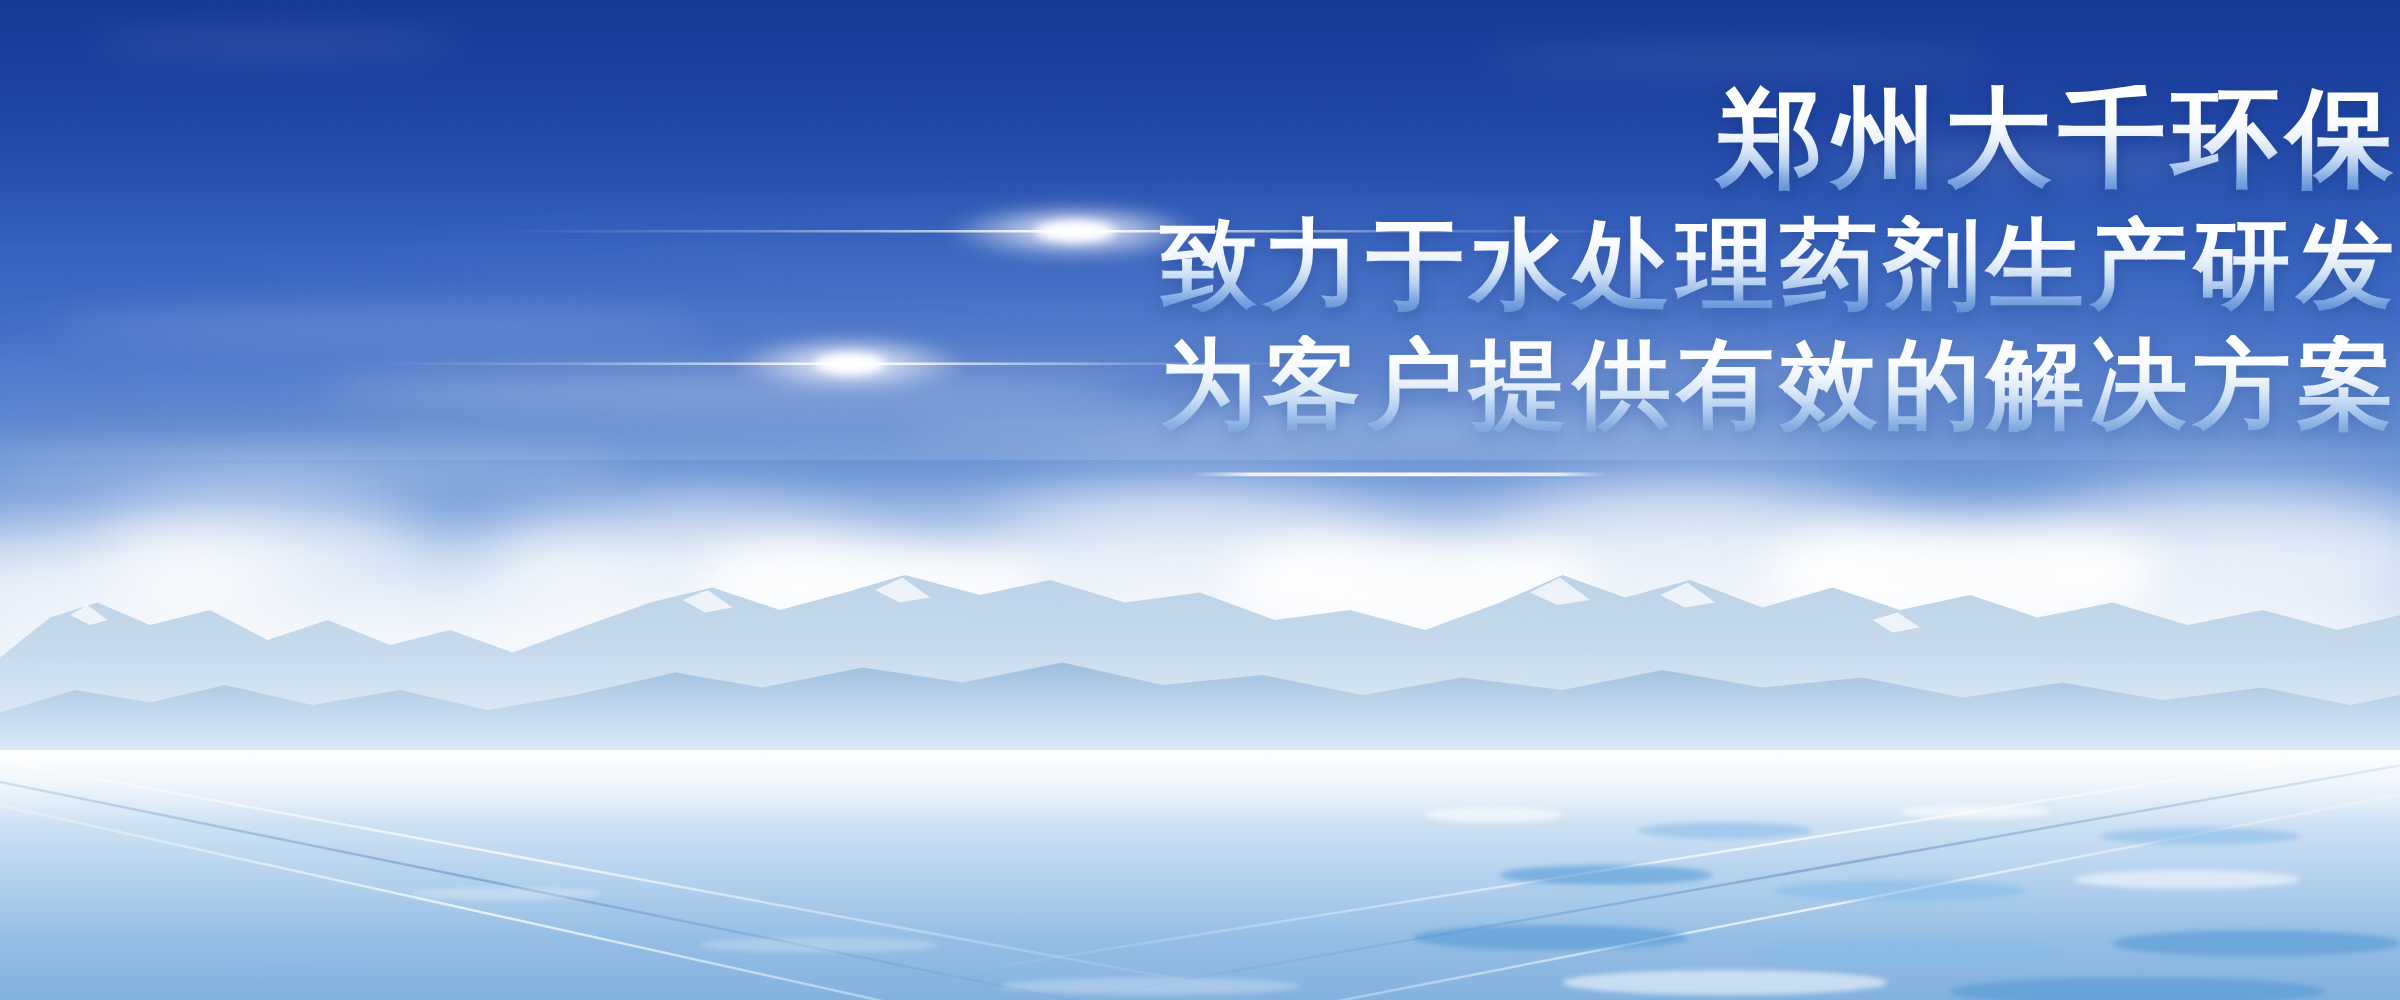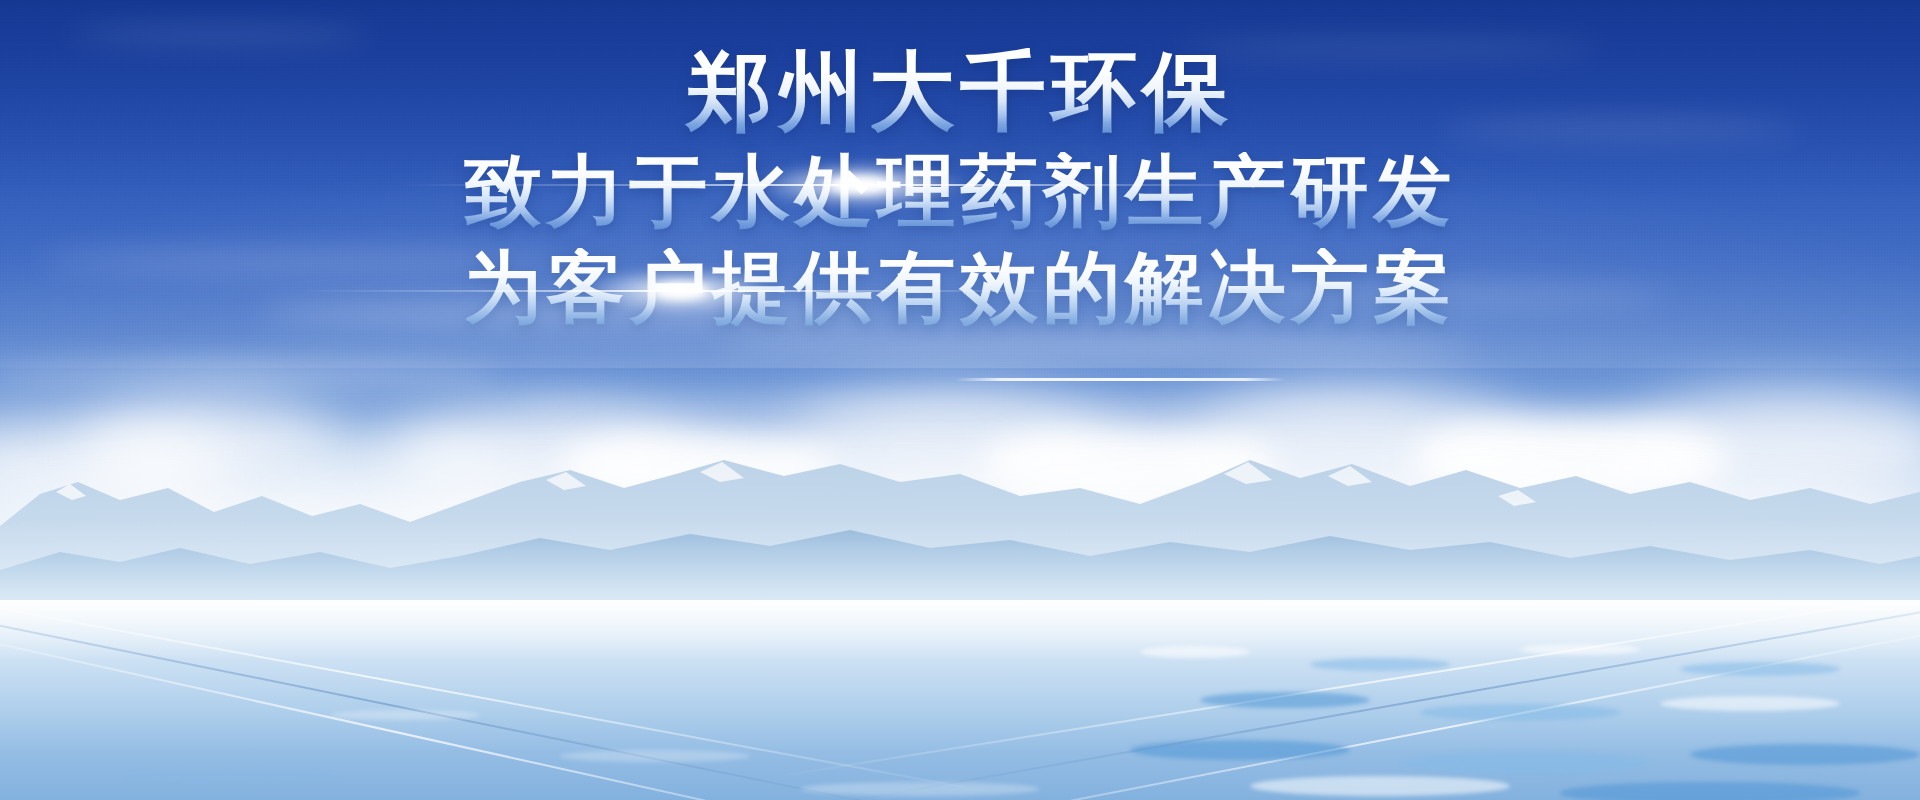--- a/index.html
+++ b/index.html
@@ -141,22 +141,22 @@
     background: rgba(132,185,232,.55);
     filter: blur(2px);
   }
   .ripple.light { background: rgba(255,255,255,.55); }
   .ripple.deep  { background: rgba(78,150,214,.55); }
 
   
   .headlines {
     position: absolute;
     left: 0; right: 0;
-    top: 48px;
-    text-align: center;
+    top: 68px;
+    text-align: right;
     pointer-events: none;
   }
   .line {
     position: relative;
     display: block;
     font-weight: 700;
     letter-spacing: .06em;
     white-space: nowrap;
     line-height: 1;
     -webkit-background-clip: text;

